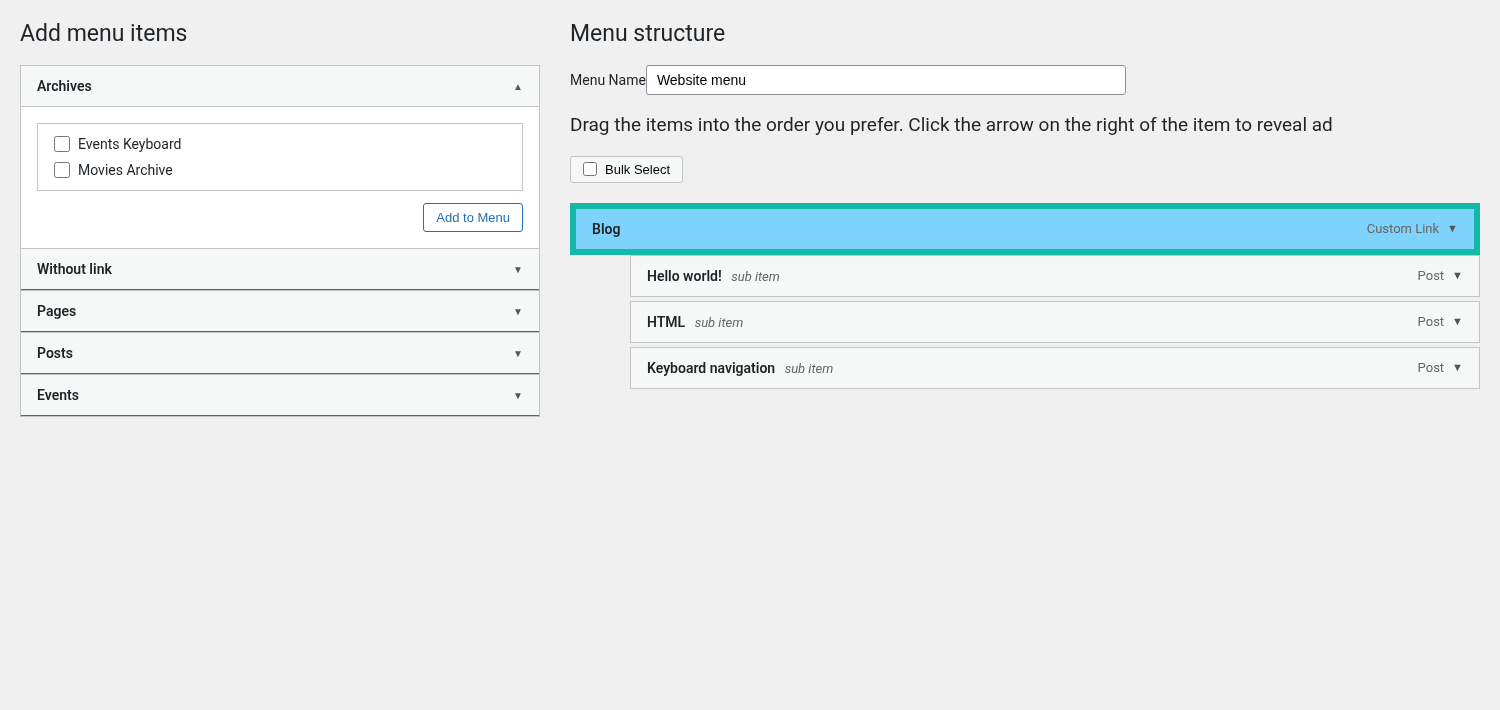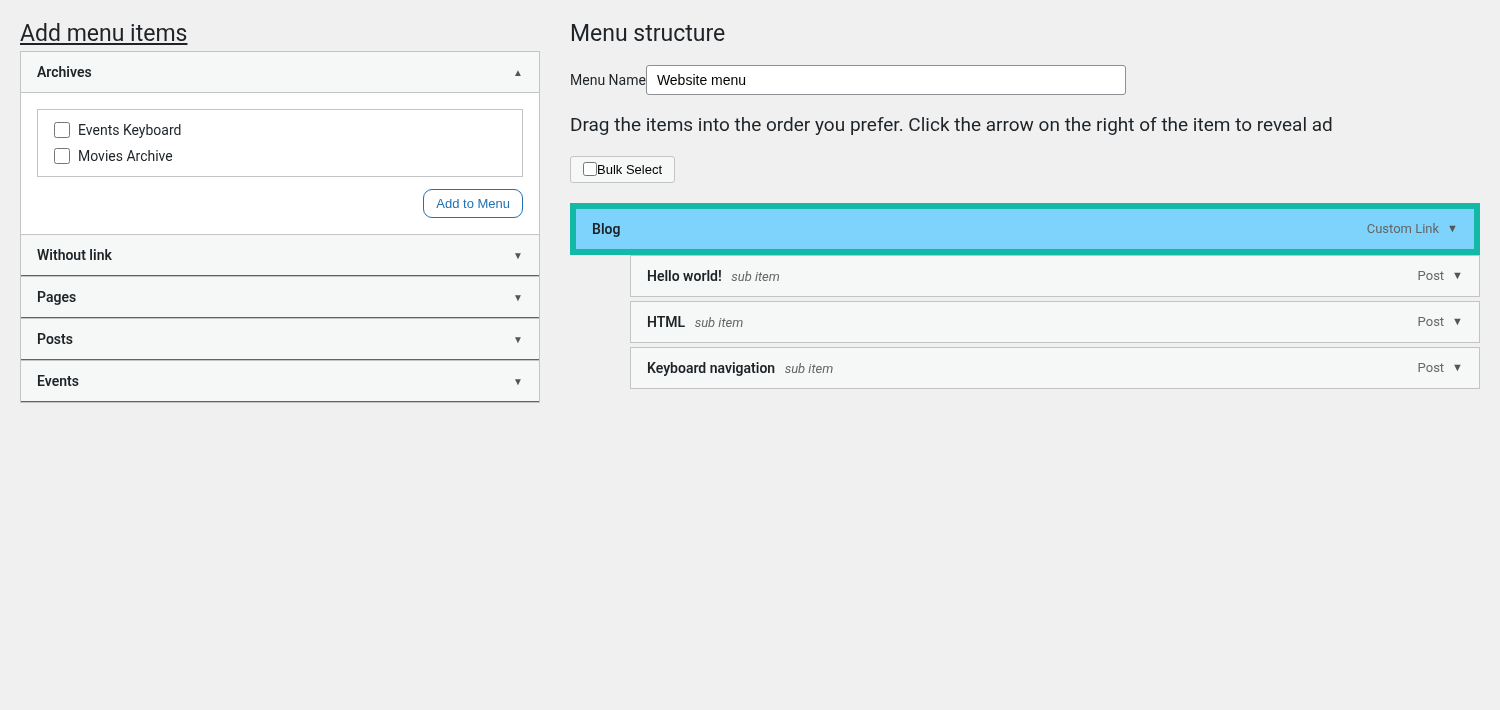--- a/index.html
+++ b/index.html
@@ -18,23 +18,22 @@
       align-items: flex-start;
     }
     
     .left-panel {
       width: 520px;
       flex-shrink: 0;
     }
     .left-panel h2 {
       font-size: 23px;
       font-weight: 400;
-      margin-bottom: 4px;
-      color: #1d2327;
-      text-decoration: underline;
+      margin-bottom: 18px;
+      color: #1d2327;
     }
     .accordion-section {
       border: 1px solid #c3c4c7;
       background: #fff;
       margin-bottom: 0;
     }
     .accordion-section + .accordion-section {
       border-top: none;
     }
     .accordion-header {
@@ -89,21 +88,21 @@
     }
     .add-to-menu-btn {
       display: block;
       margin-left: auto;
       padding: 6px 12px;
       border: 1px solid #2271b1;
       background: #fff;
       color: #2271b1;
       font-size: 13px;
       cursor: pointer;
-      border-radius: 9px;
+      border-radius: 3px;
     }
     
     .right-panel {
       flex: 1;
       padding-left: 30px;
     }
     .right-panel h2 {
       font-size: 23px;
       font-weight: 400;
       margin-bottom: 18px;
@@ -130,21 +129,21 @@
     }
     .instruction-text {
       font-size: 19px;
       color: #1d2327;
       margin-bottom: 16px;
       line-height: 1.5;
     }
     .bulk-select-btn {
       display: flex;
       align-items: flex-start;
-      gap: 0;
+      gap: 8px;
       padding: 5px 12px;
       border: 1px solid #c3c4c7;
       background: #f6f7f7;
       font-size: 13px;
       cursor: pointer;
       border-radius: 3px;
       margin-bottom: 20px;
     }
     .bulk-select-checkbox {
       width: 14px;

